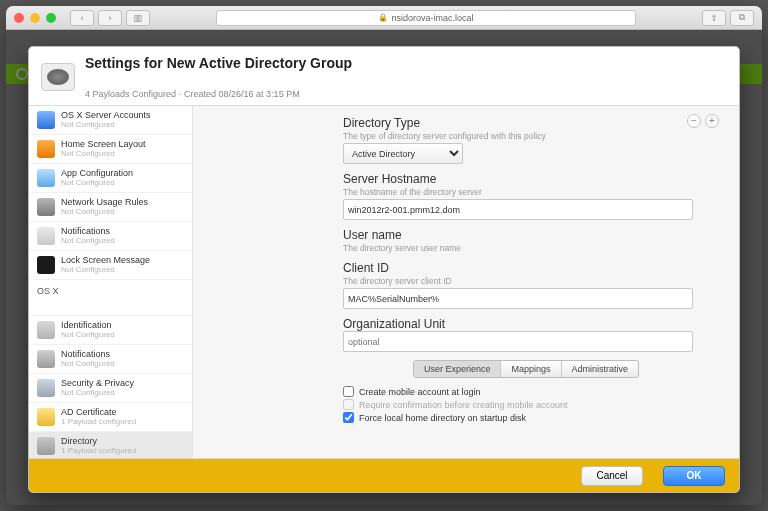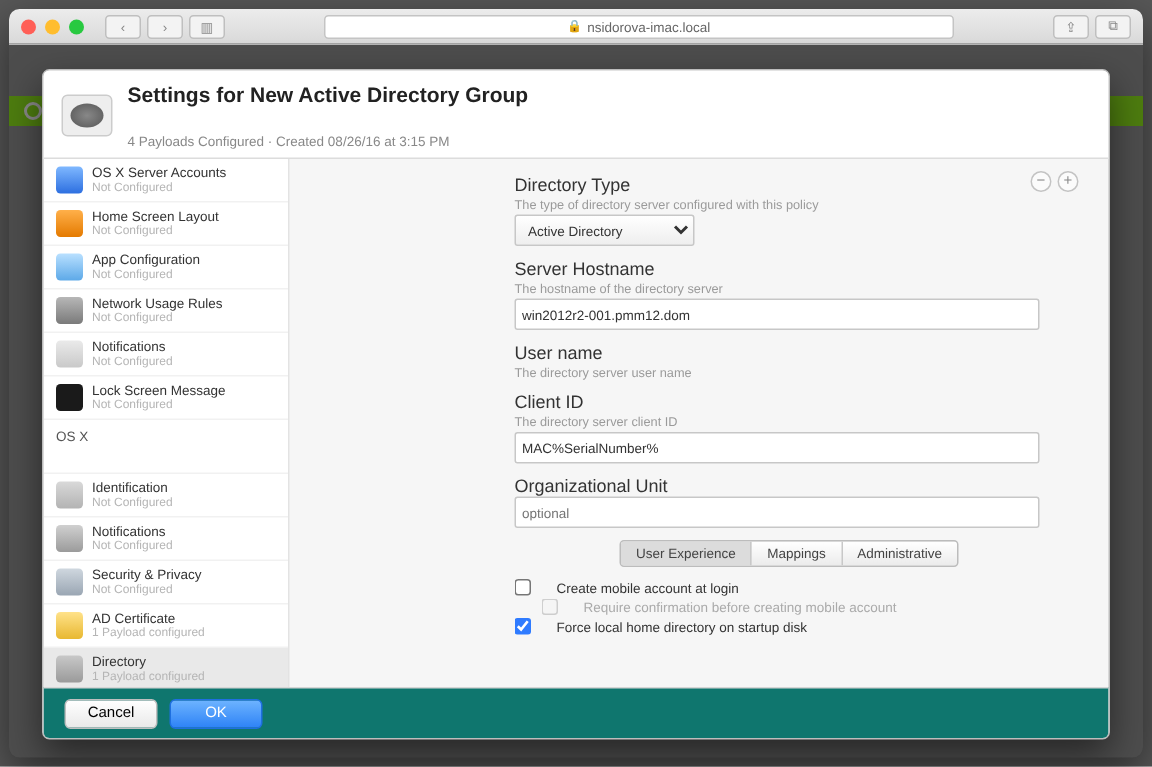--- a/index.html
+++ b/index.html
@@ -60,31 +60,31 @@
   .fhint{color:#9a9a9a;font-size:8.5px;margin:1px 0 2px}
   input[type=text],input[type=password],select{
     width:100%; height:21px; border:1px solid #c7c7c7; border-radius:2px;
     background:#fff; font-size:9px; padding:0 4px; color:#333;
   }
   select{width:120px;background:linear-gradient(#fff,#eee)}
   .seg{ display:flex; border:1px solid #bcbcbc; border-radius:3px; overflow:hidden; width:fit-content; margin:6px auto 8px; background:linear-gradient(#fff,#ebebeb);}
   .seg span{ padding:3px 10px; font-size:9px; border-right:1px solid #c8c8c8; cursor:pointer;}
   .seg span:last-child{border:none}
   .seg span.on{background:#dcdcdc}
-  .chk{display:flex;align-items:center;gap:17px;margin:2px 0;font-size:9px;color:#333}
+  .chk{display:flex;align-items:center;gap:5px;margin:2px 0;font-size:9px;color:#333}
   .chk.dim{color:#aaa}
   .chk input{width:11px;height:11px;accent-color:#2f7bff}
-  .chk.indent{margin-left:18px}
+  .chk.indent{}
   .rounds{position:absolute; right:20px; top:8px; display:flex; gap:4px;}
   .roundbtn{width:14px;height:14px;border:1px solid #c3c3c3;border-radius:50%;background:#fbfbfb;font-size:10px;line-height:12px;text-align:center;color:#888;cursor:pointer}
 
   
-  .sheet-foot{height:34px;border-top:1px solid #d6d6d6;background:#0f766e;display:flex;align-items:center;gap:8px;padding:0 14px}
+  .sheet-foot{height:34px;border-top:1px solid #d6d6d6;background:#eab308;display:flex;justify-content:flex-end;align-items:center;gap:20px;padding:0 14px}
   .btn{min-width:62px;height:20px;border:1px solid #bfbfbf;border-radius:4px;background:linear-gradient(#fff,#e9e9e9);font-size:10px;cursor:pointer}
-  .btn.primary{background:linear-gradient(#6db3ff,#2e83f6);border-color:#1e6fe0;color:#fff;font-weight:400}
+  .btn.primary{background:linear-gradient(#6db3ff,#2e83f6);border-color:#1e6fe0;color:#fff;font-weight:700}
 
   
   .i0{background:linear-gradient(#7fb8ff,#2d6fe0)}
   .i1{background:linear-gradient(#ffb04a,#e47a00)}
   .i2{background:linear-gradient(#b9e0ff,#5da9e8)}
   .i3{background:linear-gradient(#b7b7b7,#7a7a7a)}
   .i4{background:linear-gradient(#eaeaea,#c9c9c9)}
   .i5{background:#1a1a1a}
   .i6{background:linear-gradient(#d9d9d9,#b3b3b3)}
   .i7{background:linear-gradient(#d0d0d0,#9b9b9b)}

